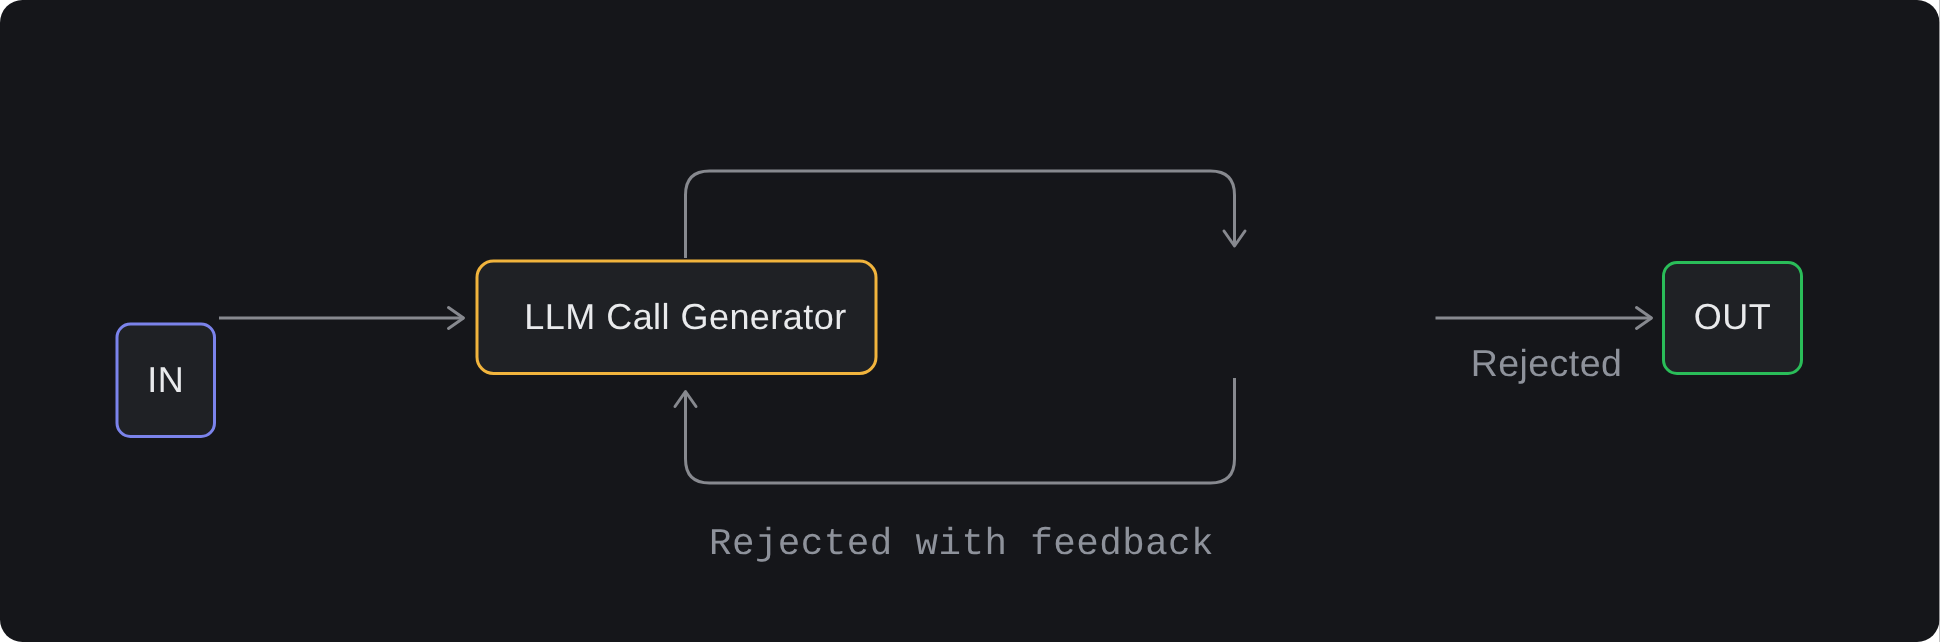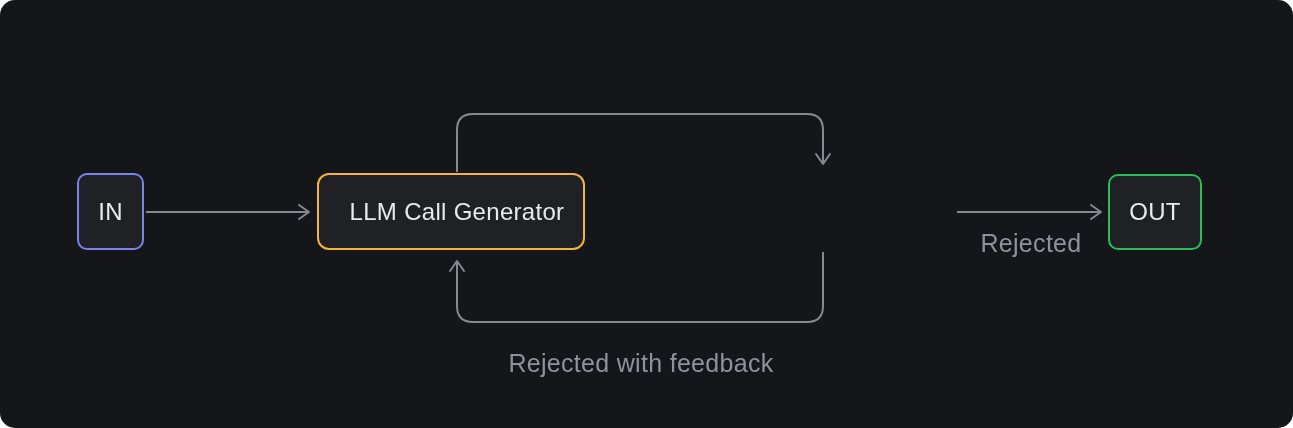--- a/index.html
+++ b/index.html
@@ -43,42 +43,42 @@
     position: absolute;
     transform: translate(-50%, -50%);
     color: #8e929b;
     font-size: 25px;
     font-weight: 400;
     letter-spacing: 0.3px;
     white-space: nowrap;
   }
   .label-solution { left: 630px;  top: 74px;  }
   .label-accepted { left: 1031px; top: 243px; }
-  .label-rejected { left: 641px;  top: 363px; }
+  .label-rejected { left: 641px;  top: 363px; font-family: Liberation Mono, monospace; }
 </style>
 </head>
 <body>
 
 <div class="canvas">
 
   <svg class="edges" viewBox="0 0 1293 428" xmlns="http://www.w3.org/2000/svg">
     <defs>
       <marker id="chev" markerUnits="userSpaceOnUse" markerWidth="22" markerHeight="22" viewBox="0 0 22 22" refX="14" refY="11" orient="auto">
         <path d="M4 4 L14 11 L4 18" fill="none" stroke="#87898f" stroke-width="2" stroke-linecap="round" stroke-linejoin="round"></path>
       </marker>
     </defs>
     <g fill="none" stroke="#87898f" stroke-width="2">
       <path d="M146 212 H309" marker-end="url(#chev)"></path>
       <path d="M957 212 H1101" marker-end="url(#chev)"></path>
       <path d="M457 172 V130 Q457 114 473 114 H807 Q823 114 823 130 V164" marker-end="url(#chev)"></path>
       <path d="M823 252 V306 Q823 322 807 322 H473 Q457 322 457 306 V261" marker-end="url(#chev)"></path>
     </g>
   </svg>
 
-  <div class="node node-in" style="border-color: rgb(123, 131, 235);">
+  <div class="node node-in" style="border-color: rgb(123, 131, 235); margin-top: 42px;">
     <span>IN</span>
   </div>
 
   <div class="node node-gen" style="border-color: rgb(241, 180, 61); padding-left: 12px;">
     <span>LLM Call Generator</span>
   </div>
 
 
   <div class="node node-out" style="border-color: rgb(42, 189, 89);">
     <span>OUT</span>

